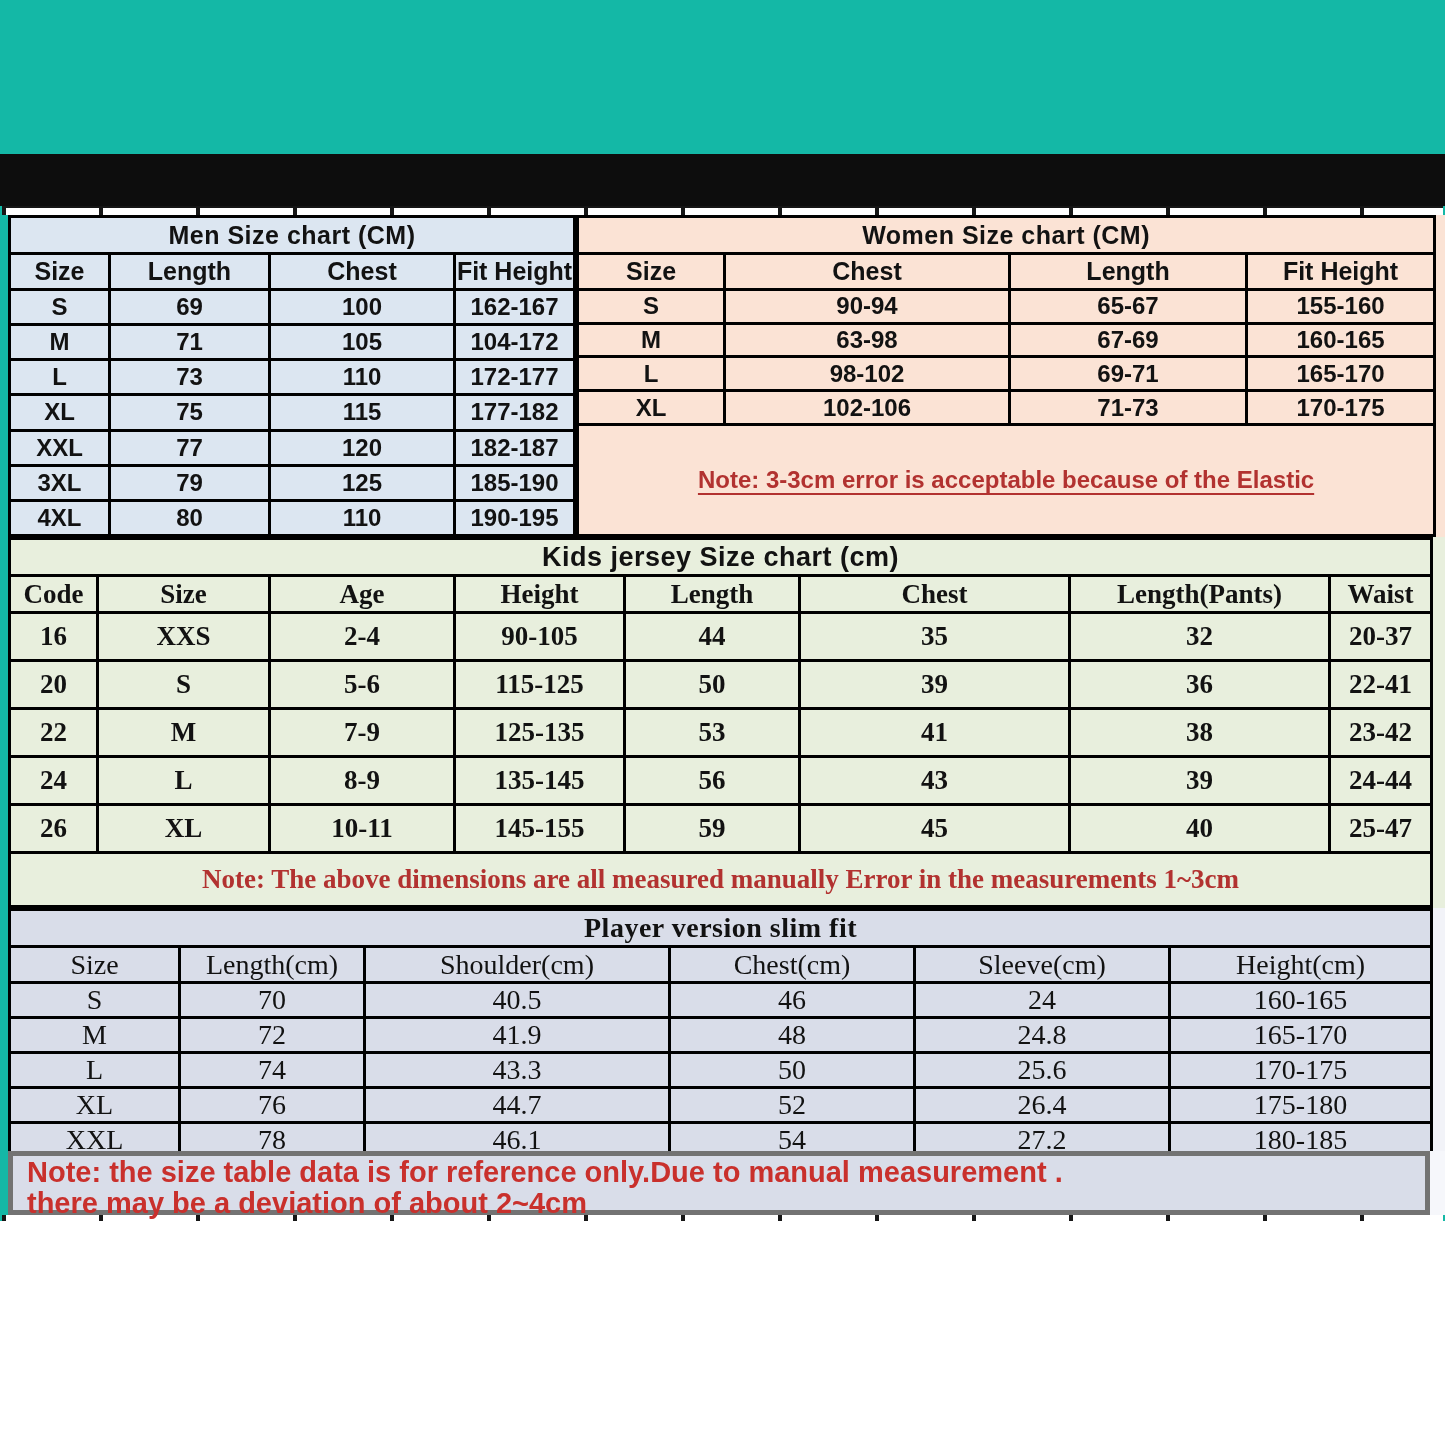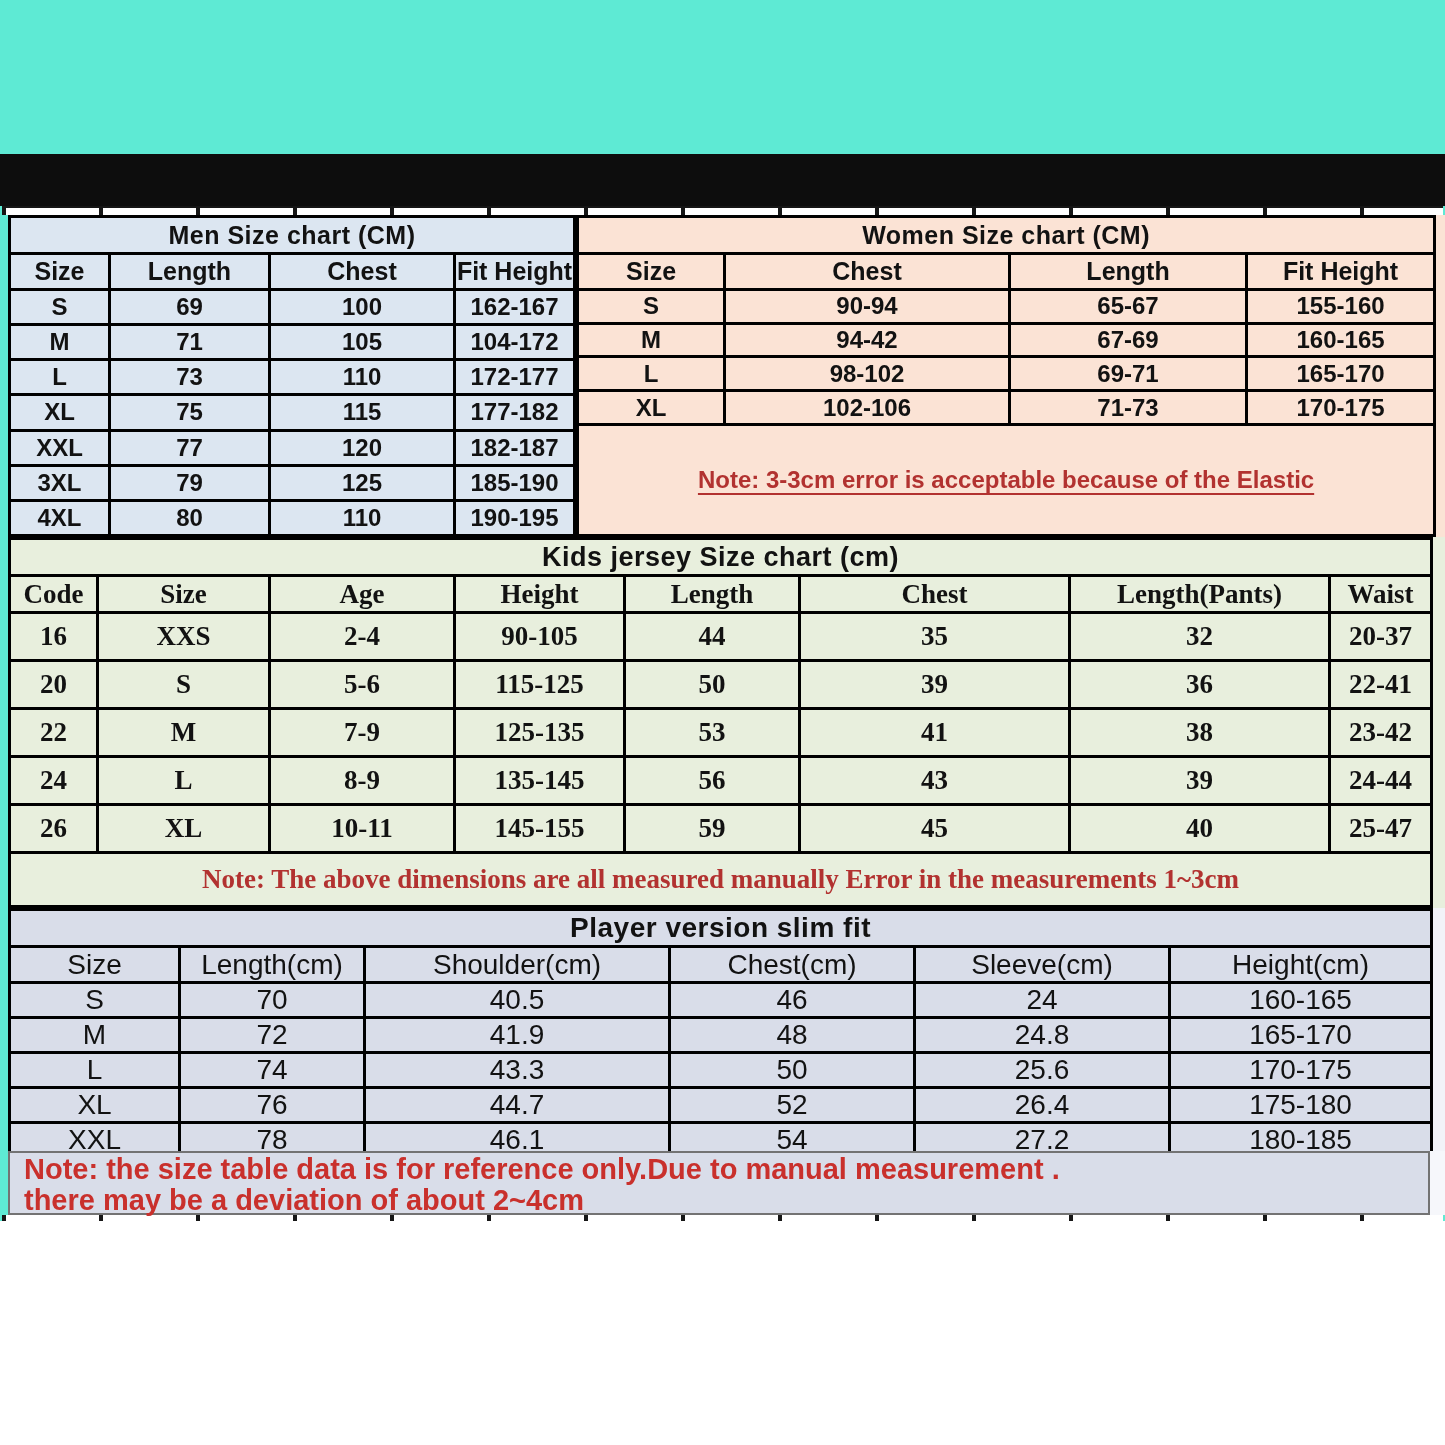--- a/index.html
+++ b/index.html
@@ -1,20 +1,20 @@
 <!DOCTYPE html>
 <html><head>
 <meta charset="utf-8">
 <style>
   * { box-sizing: border-box; margin: 0; padding: 0; }
   html,body { background:#ffffff; }
   .canvas {
     position: relative;
     width: 1445px; height: 1221px;
-    background: #5eead4;
+    background: #14b8a6;
     overflow: hidden;
     font-family: "Liberation Sans", sans-serif;
   }
   .spacer-top { height: 154px; }
   .band { width: 1445px; background: #0d0d0d; }
   .band.top { height: 52px; }
   .band.bottom { height: 60px; }
   .tickstrip {
     height: 9px; width: 1441px; margin-left: 2px;
     background-color: #ffffff;
@@ -52,27 +52,27 @@
     color: #b23230; font-size: 27px; height: 102px;
     text-decoration: underline; text-underline-offset: 5px;
   }
   .kids-table th, .kids-table td { font-size: 27px; }
   .kids-table thead tr.cols th { height: 37px; }
   .kids-table .title-cell { font-family: "Liberation Sans", sans-serif; text-decoration: none; }
   .kids-note-cell {
     color: #b23230; font-size: 27px; height: 38px;
     font-stretch: condensed; text-decoration: none;
   }
-  .player-table th, .player-table td { font-weight: normal; font-size: 28px; }
+  .player-table th, .player-table td { font-weight: normal; font-size: 28px; font-family: Liberation Serif, serif; }
   .player-table .title-cell { font-weight: bold; font-size: 28px; height: 37px; }
   .player-table thead tr.cols th { height: 36px; }
 
   .footer-note {
     width: 1422px; flex: 0 0 1422px;
-    background: #d9dde9; border: 2px solid #737373;
+    background: #d9dde9; border: 5px solid #737373;
     color: #c9302c; font-weight: bold; font-size: 29px;
     line-height: 31px; text-align: left;
     padding: 1px 0 0 14px;
   }
   .sliver { flex: 0 0 15px; width: 15px; border-right: 2px solid #161616; }
   .sliver.peach { background: #fbe3d5; }
   .sliver.green { background: #e8efdd; }
   .sliver.lav   { background: #f2f3f8; }
   .sliver.white { background: #f6f7fb; border-right: none; }
 </style>
@@ -172,21 +172,21 @@
         </thead>
         <tbody>
             <tr>
               <td>S</td>
               <td>90-94</td>
               <td>65-67</td>
               <td>155-160</td>
             </tr>
             <tr>
               <td>M</td>
-              <td>94-42</td>
+              <td>63-98</td>
               <td>67-69</td>
               <td>160-165</td>
             </tr>
             <tr>
               <td>L</td>
               <td>98-102</td>
               <td>69-71</td>
               <td>165-170</td>
             </tr>
             <tr>

